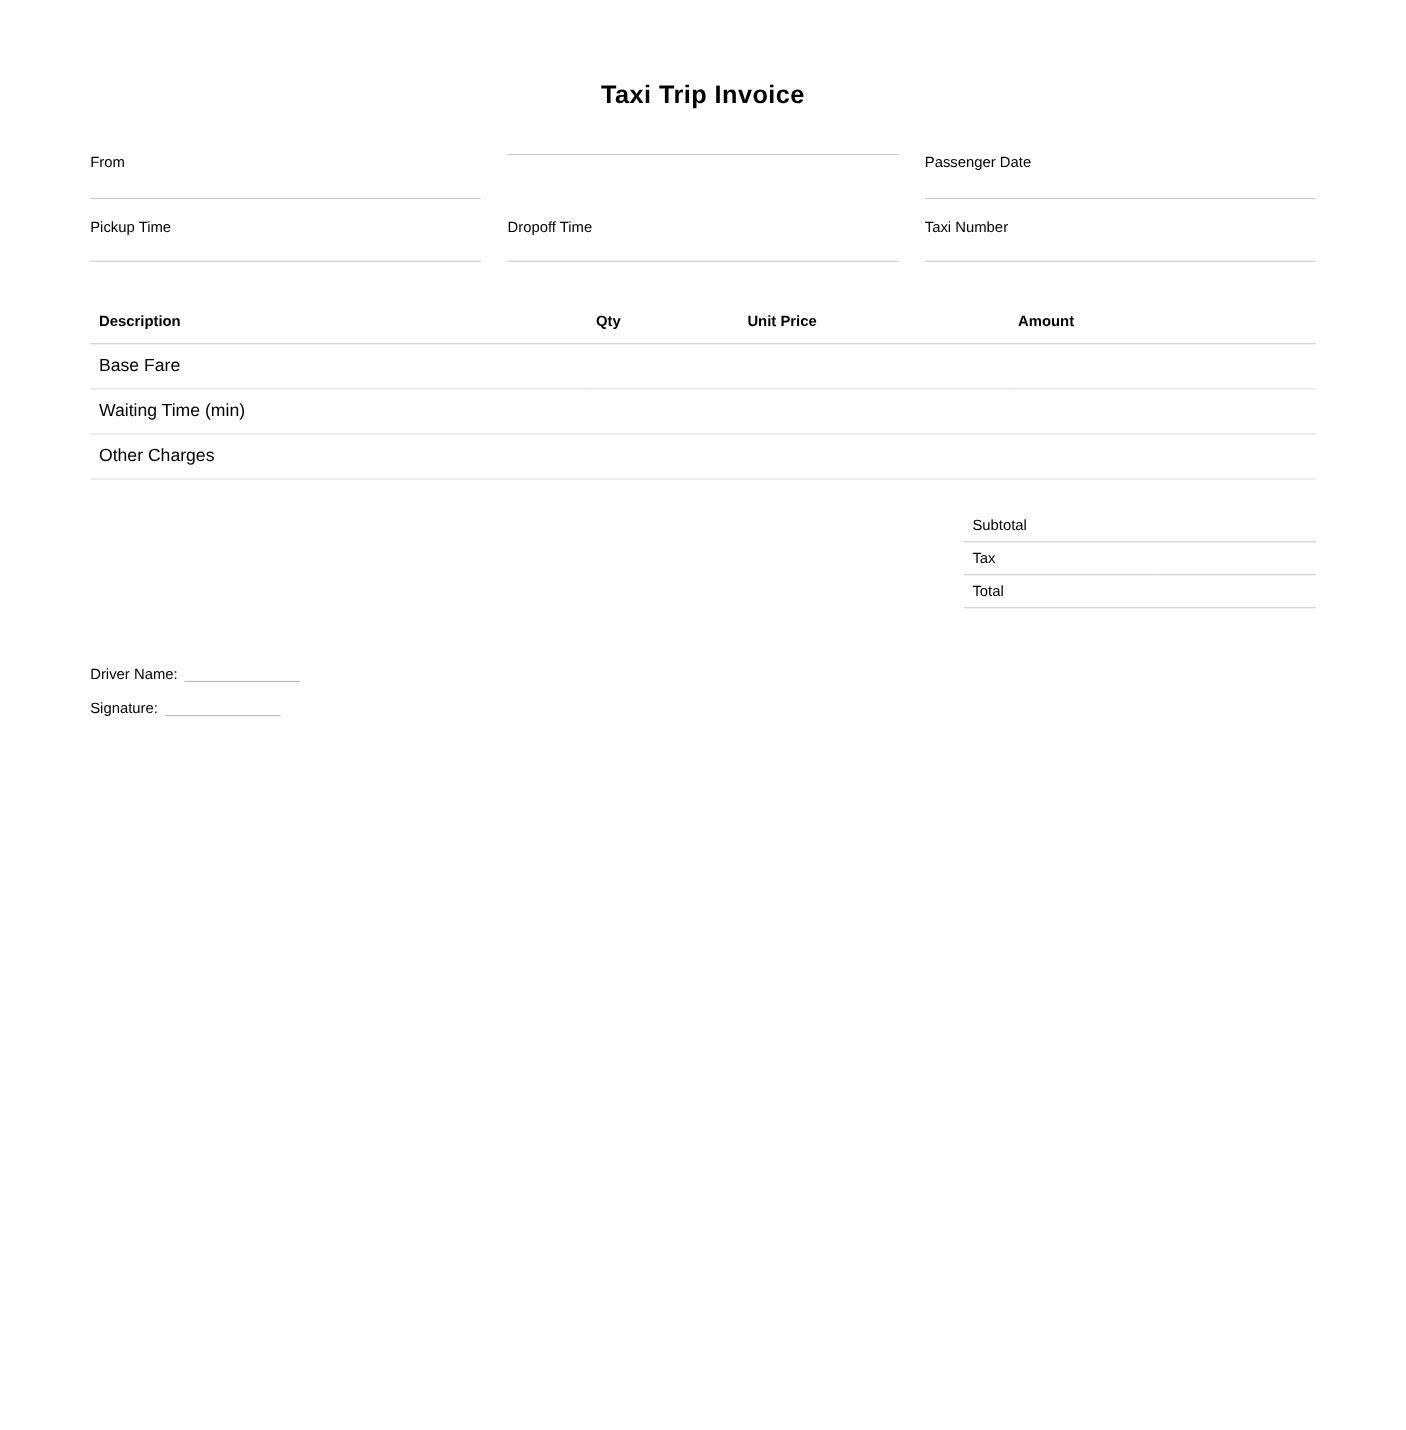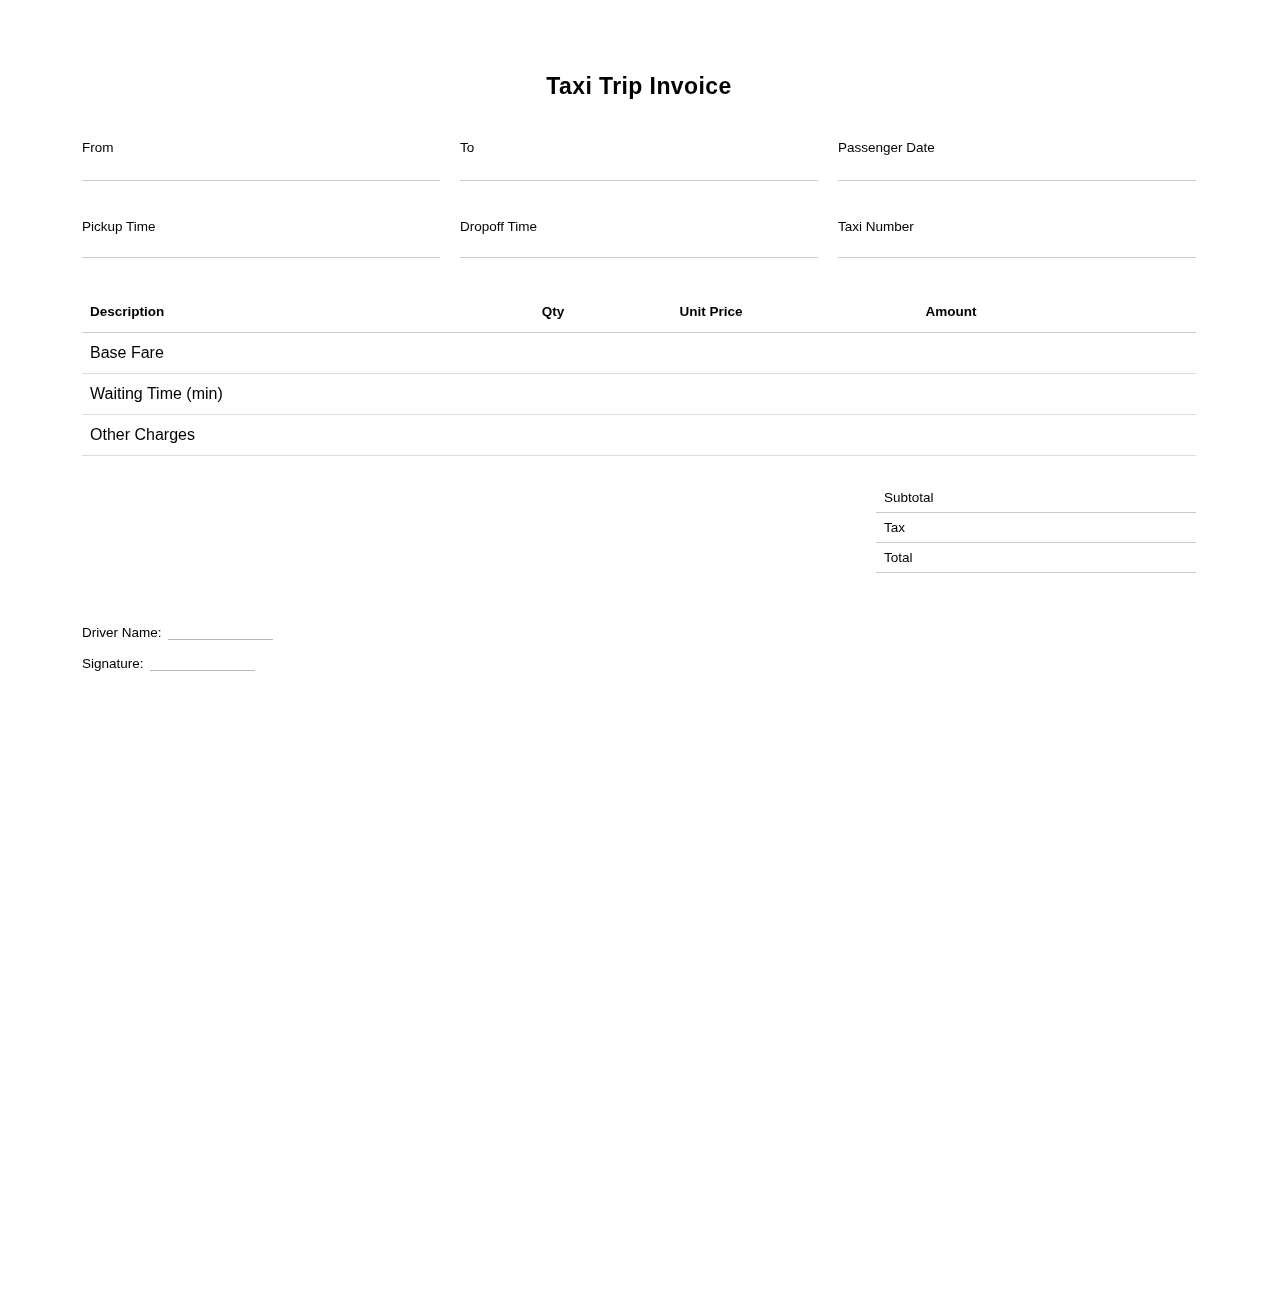--- a/index.html
+++ b/index.html
@@ -53,21 +53,20 @@
   }
 
   
   .fields {
     margin-top: 32px;
     padding: 0 82px;
     display: grid;
     grid-template-columns: 1fr 1fr 1fr;
     column-gap: 24px;
     row-gap: 0;
-    gap: 20px;
   }
   .field {
     padding-top: 10px;
     padding-bottom: 8px;
   }
   .field-label {
     font-size: 13.5px;
     line-height: 1.2;
     display: block;
     padding-bottom: 24px;
@@ -158,21 +157,20 @@
 
   <h1 class="title">Taxi Trip Invoice</h1>
 
 
   <div class="fields">
     <div class="field">
       <span class="field-label">From</span>
       <div class="field-line"></div>
     </div>
     <div class="field">
-      <span class="field-label">To</span>
       <div class="field-line"></div>
     </div>
     <div class="field">
       <span class="field-label">Passenger Date</span>
       <div class="field-line"></div>
     </div>
 
     <div class="field row2">
       <span class="field-label">Pickup Time</span>
       <div class="field-line"></div>

